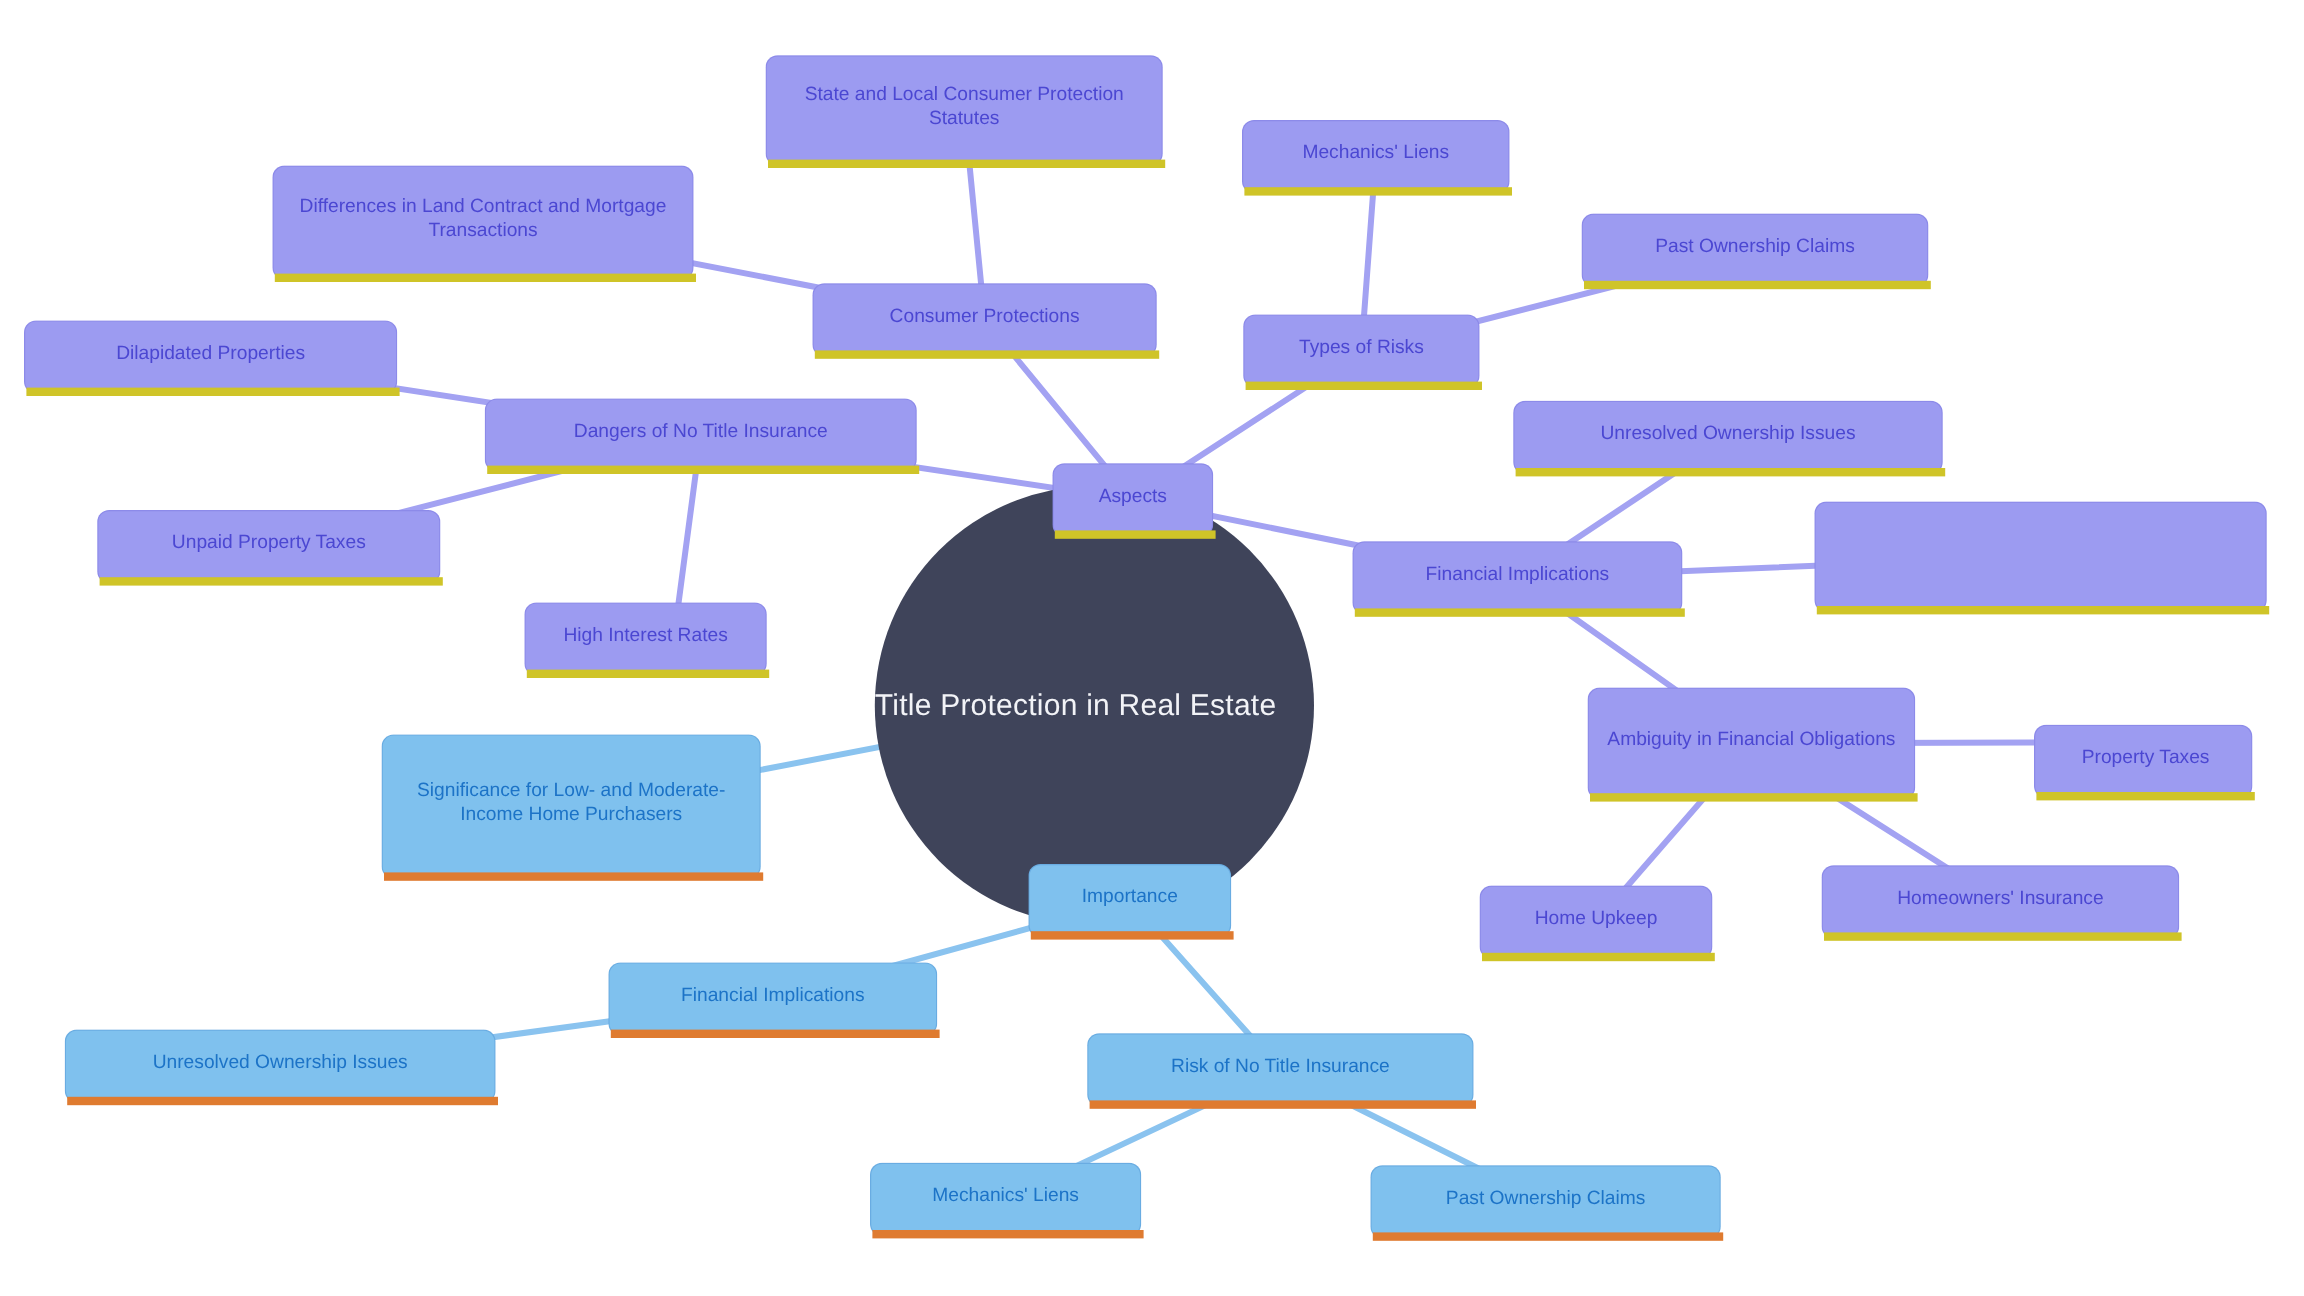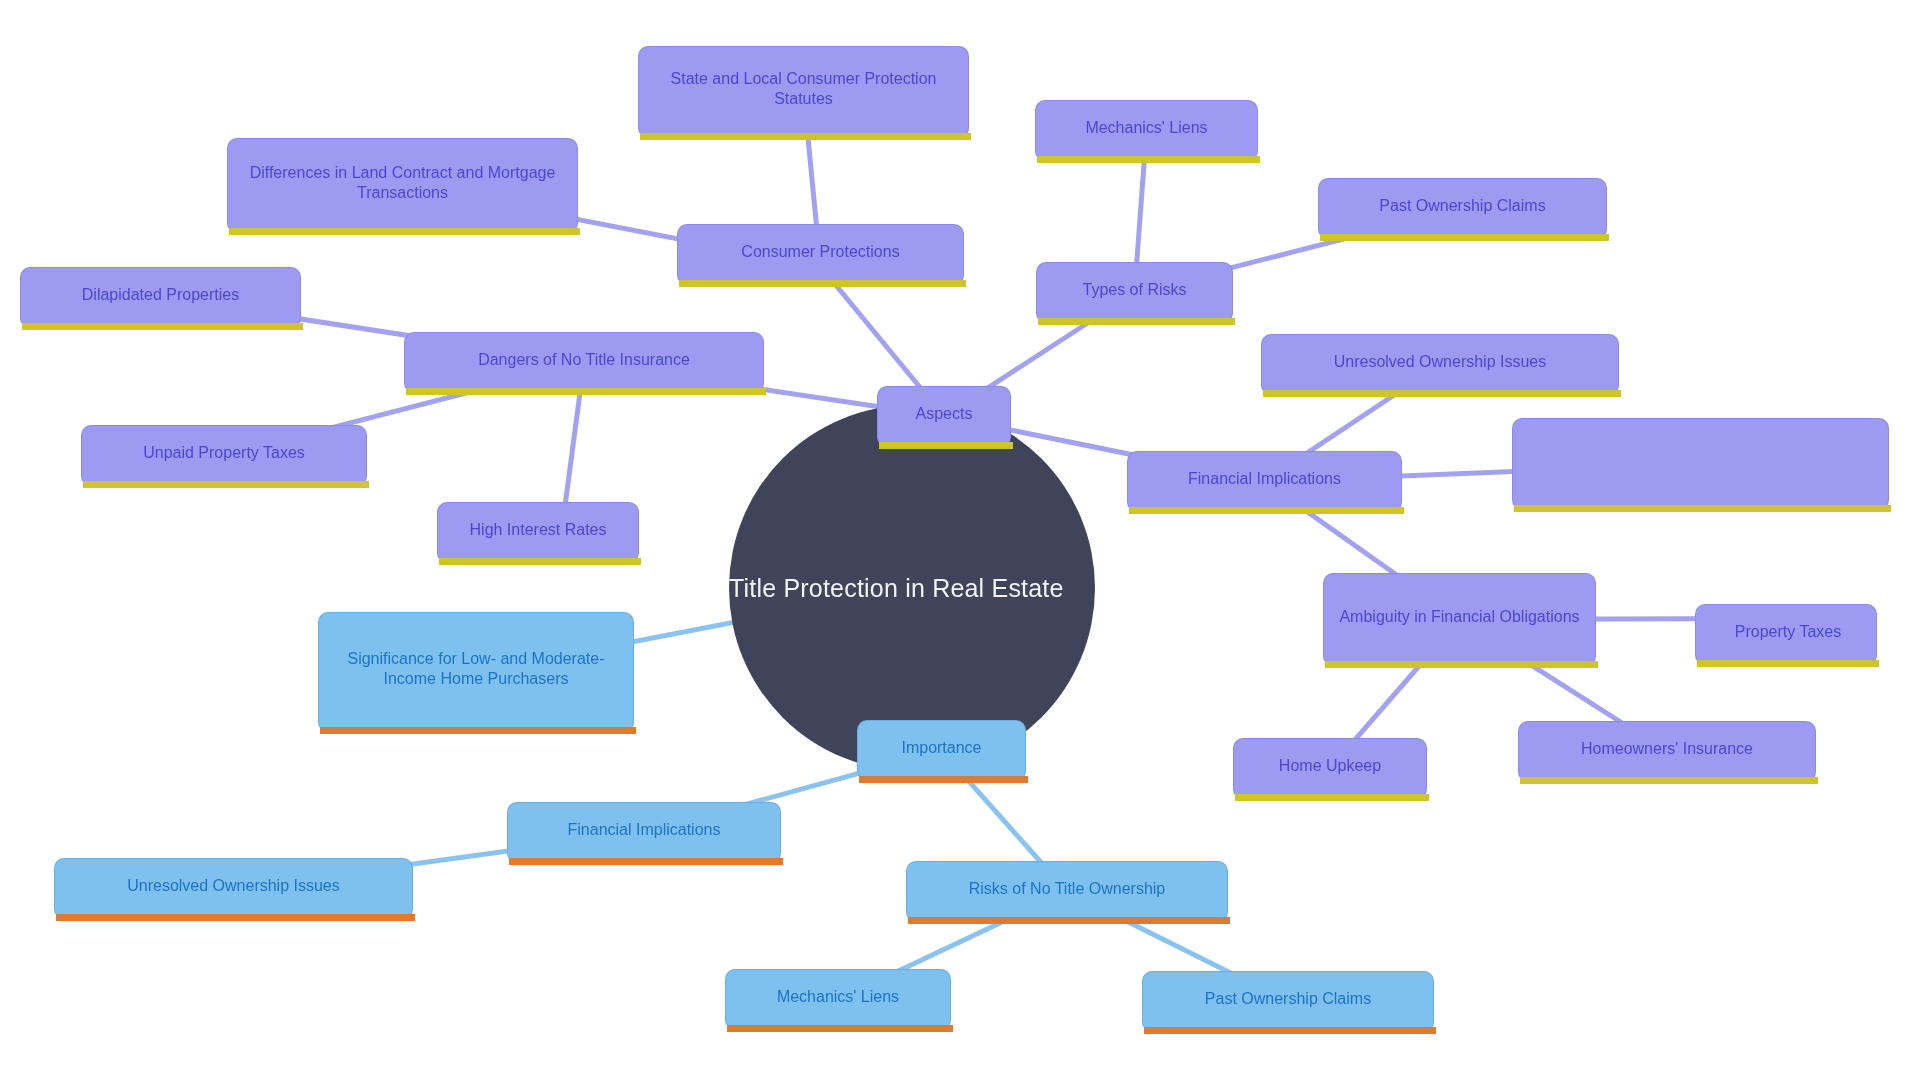--- a/index.html
+++ b/index.html
@@ -112,29 +112,29 @@
         <div class="bar"></div>
       </div>
       <div class="node purple" style="left: 1035px; top: 100px; width: 223px; height: 61px;">
         <span>Mechanics' Liens</span>
         <div class="bar"></div>
       </div>
       <div class="node purple" style="left: 1318px; top: 178px; width: 289px; height: 61px;">
         <span>Past Ownership Claims</span>
         <div class="bar"></div>
       </div>
-      <div class="node purple" style="left: 677px; top: 224px; width: 287px; height: 61px;">
+      <div class="node purple" style="left: 677px; top: 236px; width: 287px; height: 61px;">
         <span>Consumer Protections</span>
         <div class="bar"></div>
       </div>
       <div class="node purple" style="left: 1036px; top: 262px; width: 197px; height: 61px;">
         <span>Types of Risks</span>
         <div class="bar"></div>
       </div>
-      <div class="node purple" style="left: 20px; top: 267px; width: 281px; height: 61px;">
+      <div class="node purple" style="left: 20px; top: 267px; width: 311px; height: 61px;">
         <span>Dilapidated Properties</span>
         <div class="bar"></div>
       </div>
       <div class="node purple" style="left: 404px; top: 332px; width: 360px; height: 61px;">
         <span>Dangers of No Title Insurance</span>
         <div class="bar"></div>
       </div>
       <div class="node purple" style="left: 1261px; top: 334px; width: 358px; height: 61px;">
         <span>Unresolved Ownership Issues</span>
         <div class="bar"></div>
@@ -184,21 +184,21 @@
       </div>
       <div class="node blue" style="left: 507px; top: 802px; width: 274px; height: 61px;">
         <span>Financial Implications</span>
         <div class="bar"></div>
       </div>
       <div class="node blue" style="left: 54px; top: 858px; width: 359px; height: 61px;">
         <span>Unresolved Ownership Issues</span>
         <div class="bar"></div>
       </div>
       <div class="node blue" style="left: 906px; top: 861px; width: 322px; height: 61px;">
-        <span>Risks of No Title Ownership</span>
+        <span>Risk of No Title Insurance</span>
         <div class="bar"></div>
       </div>
       <div class="node blue" style="left: 725px; top: 969px; width: 226px; height: 61px;">
         <span>Mechanics' Liens</span>
         <div class="bar"></div>
       </div>
       <div class="node blue" style="left: 1142px; top: 971px; width: 292px; height: 61px;">
         <span>Past Ownership Claims</span>
         <div class="bar"></div>
       </div>

